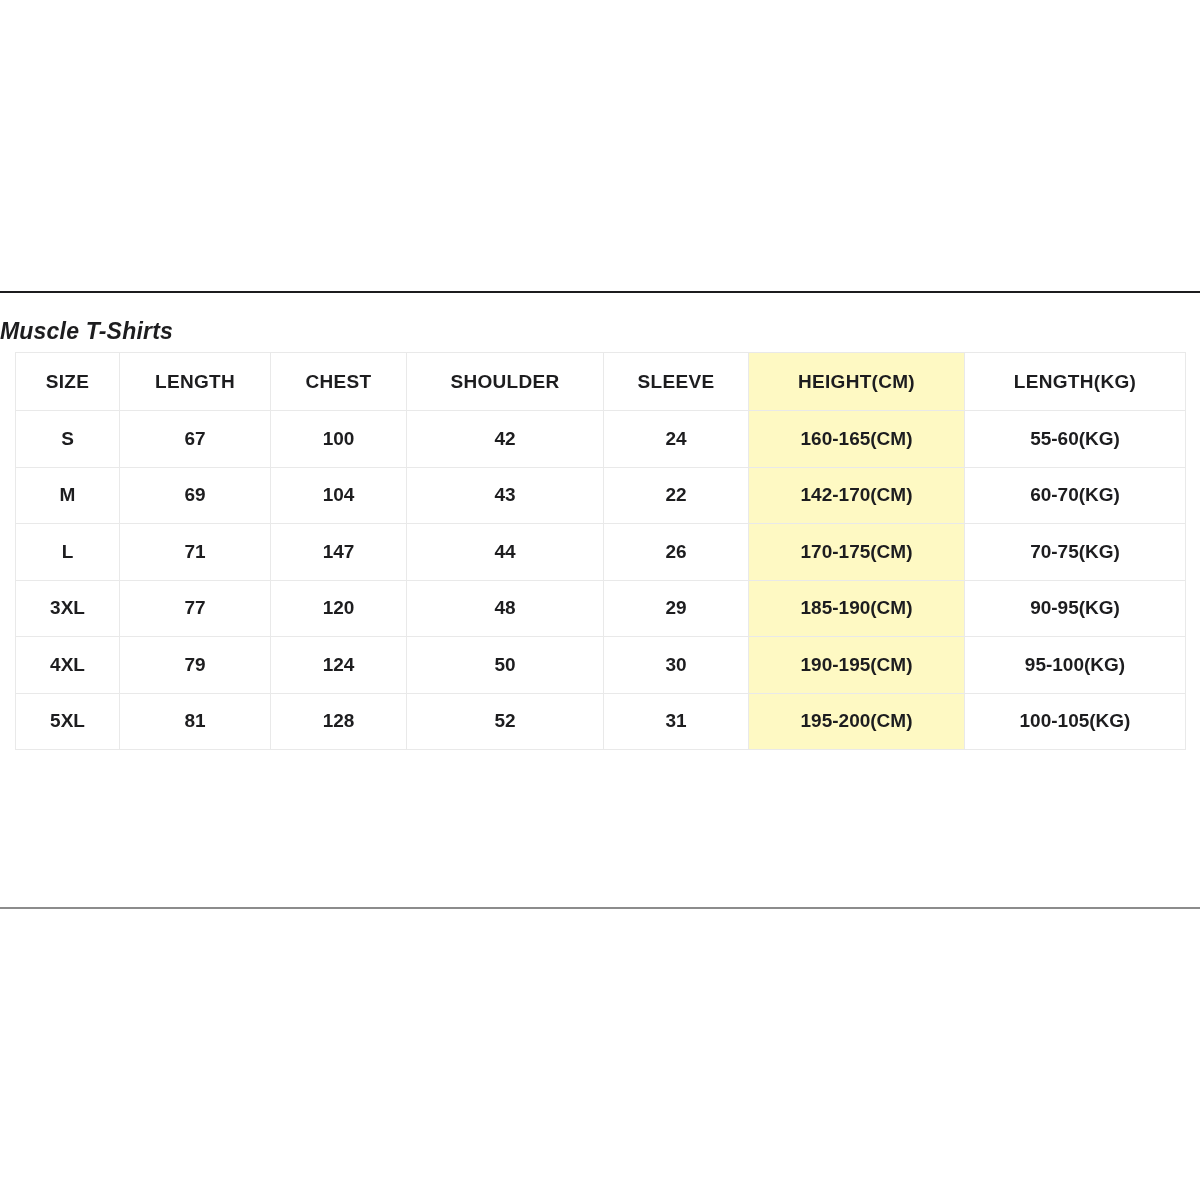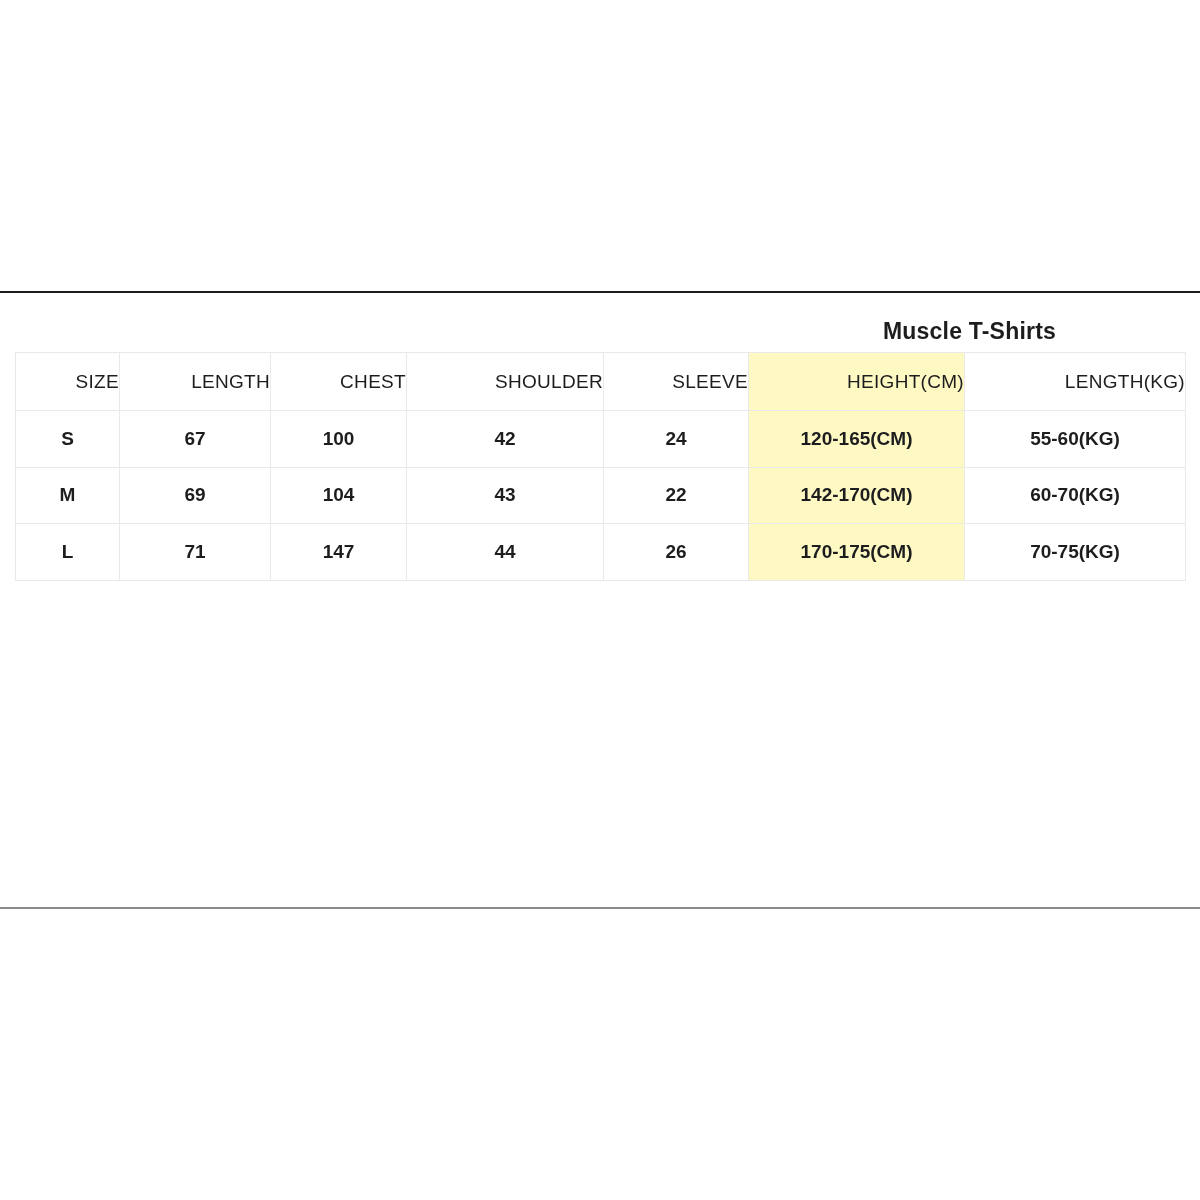--- a/index.html
+++ b/index.html
@@ -20,46 +20,46 @@
   .bottom-rule {
     position: absolute;
     left: 0; top: 907px;
     width: 1200px; height: 2px;
     background: #8c8c8c;
   }
   .chart-title {
     position: absolute;
     left: 0; top: 318px;
     width: 1056px;
-    text-align: right;
+    text-align: left;
     font-size: 23px;
     font-weight: bold;
     color: #1d1d1f;
     letter-spacing: 0.2px;
+    font-style: italic;
   }
   table.size-chart {
     position: absolute;
     left: 15px; top: 352px;
     width: 1170px;
     border-collapse: collapse;
     table-layout: fixed;
   }
   table.size-chart td, table.size-chart th {
     border: 1px solid #e9e9e9;
     text-align: center;
     vertical-align: middle;
     font-size: 19px;
     color: #1d1d1f;
     background: #ffffff;
   }
   table.size-chart th {
-    font-weight: normal;
+    font-weight: bold;
     height: 58px;
     letter-spacing: 0.3px;
-    text-align: right;
   }
   table.size-chart td {
     height: 56.5px;
     font-weight: bold;
   }
   table.size-chart td.row-label {
     font-weight: bold;
   }
   table.size-chart .shade {
     background: #fef9c3;
@@ -93,37 +93,64 @@
       <th>LENGTH(KG)</th>
     </tr>
   </thead>
   <tbody>
     <tr>
       <td class="row-label">S</td>
       <td>67</td>
       <td>100</td>
       <td>42</td>
       <td>24</td>
-      <td class="shade">120-165(CM)</td>
+      <td class="shade">160-165(CM)</td>
       <td>55-60(KG)</td>
     </tr>
     <tr>
       <td class="row-label">M</td>
       <td>69</td>
       <td>104</td>
       <td>43</td>
       <td>22</td>
       <td class="shade">142-170(CM)</td>
       <td>60-70(KG)</td>
     </tr>
     <tr>
       <td class="row-label">L</td>
       <td>71</td>
       <td>147</td>
       <td>44</td>
       <td>26</td>
       <td class="shade">170-175(CM)</td>
       <td>70-75(KG)</td>
     </tr>
+    <tr>
+      <td class="row-label">3XL</td>
+      <td>77</td>
+      <td>120</td>
+      <td>48</td>
+      <td>29</td>
+      <td class="shade">185-190(CM)</td>
+      <td>90-95(KG)</td>
+    </tr>
+    <tr>
+      <td class="row-label">4XL</td>
+      <td>79</td>
+      <td>124</td>
+      <td>50</td>
+      <td>30</td>
+      <td class="shade">190-195(CM)</td>
+      <td>95-100(KG)</td>
+    </tr>
+    <tr>
+      <td class="row-label">5XL</td>
+      <td>81</td>
+      <td>128</td>
+      <td>52</td>
+      <td>31</td>
+      <td class="shade">195-200(CM)</td>
+      <td>100-105(KG)</td>
+    </tr>
   </tbody>
 </table>
 
 <div class="bottom-rule"></div>
 
 </body></html>

